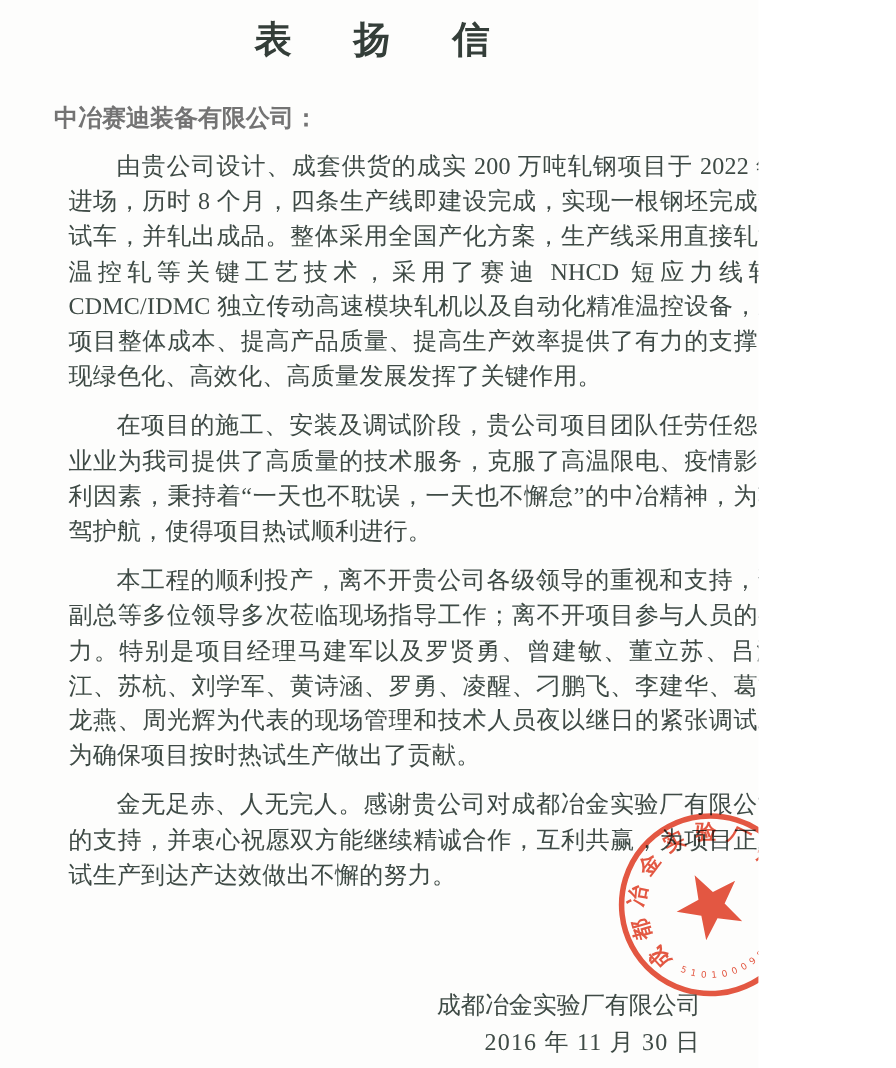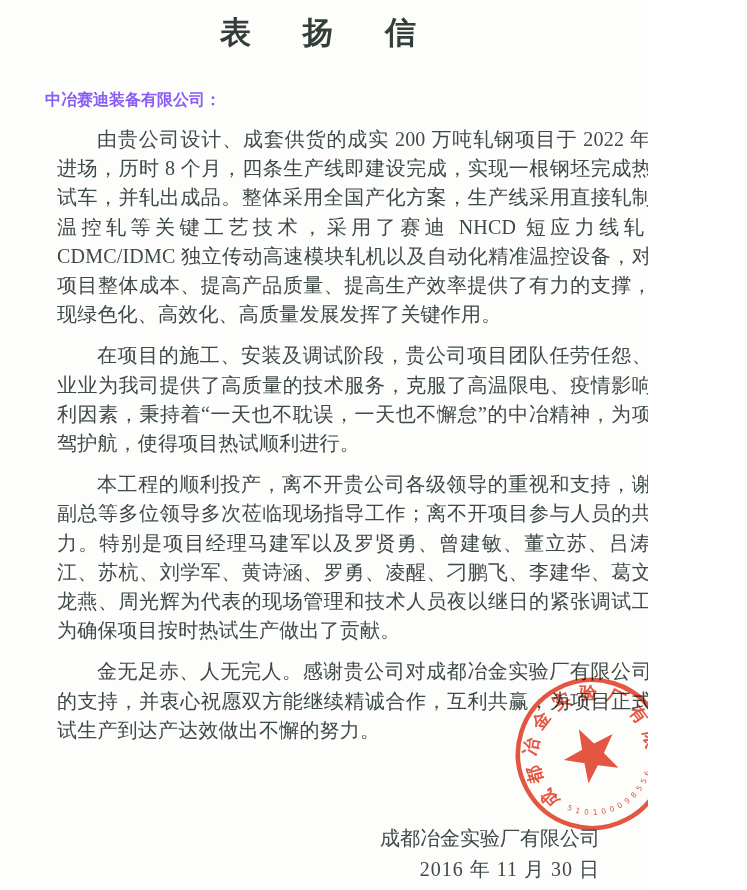--- a/index.html
+++ b/index.html
@@ -4,45 +4,44 @@
 <style>
   html, body { margin: 0; padding: 0; background: #ffffff; }
   .page {
     position: relative;
     width: 632px;
     height: 890px;
     background: #fdfdfc;
     font-family: "Liberation Serif", "DejaVu Serif", serif;
     color: #3e4a45;
     overflow: hidden;
-    padding-left: 16px;
   }
   .title {
     position: absolute;
     top: 12px;
     left: 0;
     width: 100%;
     text-align: center;
     font-size: 31px;
     font-weight: 600;
     letter-spacing: 12px;
     color: #343e39;
     white-space: pre;
   }
   .content {
     position: absolute;
     top: 86px;
     left: 45px;
     width: 660px;
   }
   .addressee {
-    font-size: 16px;
+    font-size: 20px;
     line-height: 27px;
     font-weight: bold;
-    color: #8b5cf6;
+    color: #737373;
     margin: 0 0 5px 0;
   }
   .body p {
     font-size: 20px;
     line-height: 29.2px;
     margin: 12px;
     text-indent: 2em;
     text-align: justify;
     letter-spacing: 0.2px;
   }

